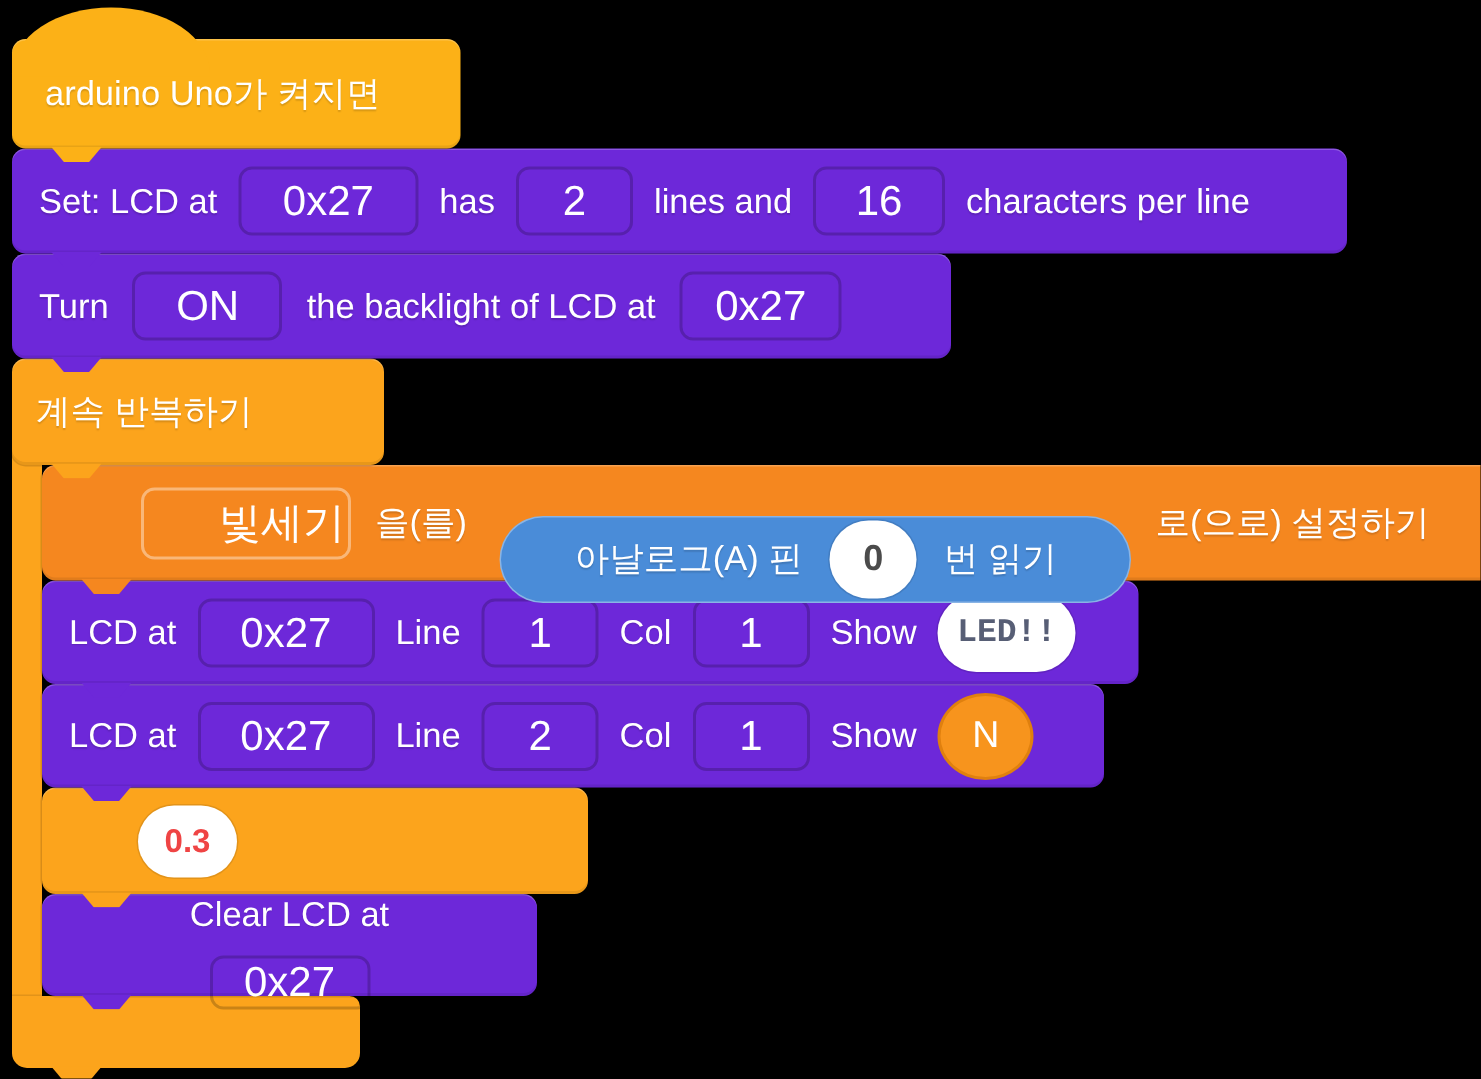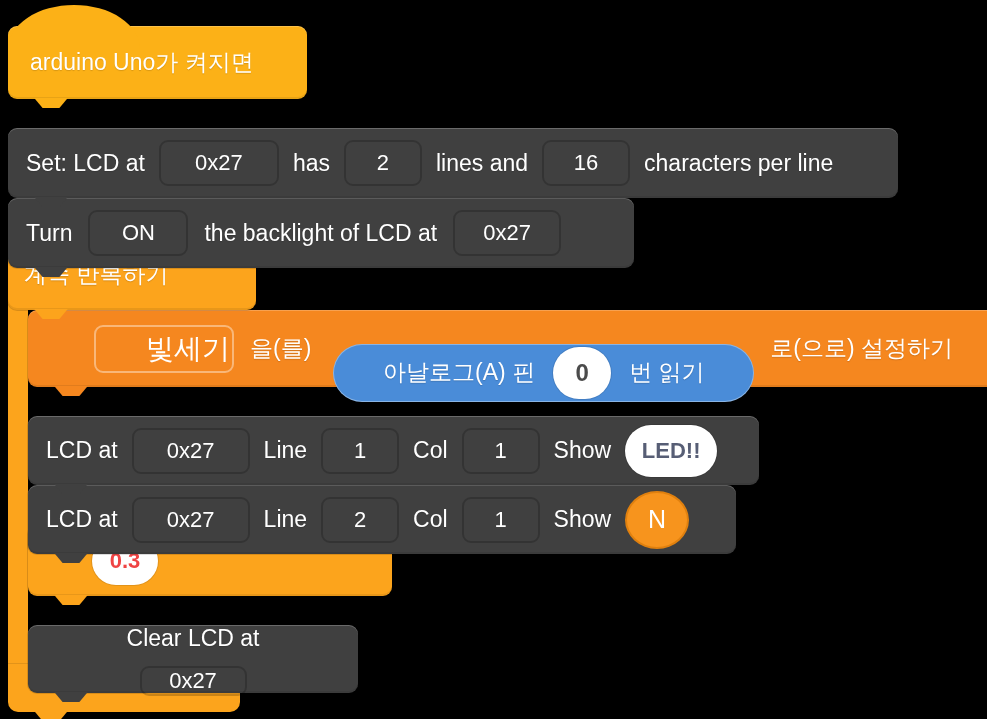--- a/index.html
+++ b/index.html
@@ -26,42 +26,42 @@
   }
   
   .block.tab::after{
     content:"";
     position:absolute;
     left:22px;bottom:-9px;
     width:42px;height:10px;
     background:inherit;
     clip-path:polygon(10% 0,90% 0,70% 100%,30% 100%);
   }
-  .green{background:#404040;margin-top:29px;}
+  .green{background:#6d28d9;}
   .orange{background:#FCA41C;}
   .hat-o{background:#FCB117;}
   .dorange{background:#F5871F;}
 
   
   .hat::before{
     content:"";
     position:absolute;
     left:0;top:-21px;
     width:132px;height:46px;
     background:inherit;
     border-radius:66px 66px 0 0 / 44px 44px 0 0;
   }
   .lbl{text-shadow:0 1px 1px rgba(0,0,0,0.15);}
   
   .slot{
     display:flex;align-items:center;justify-content:center;
     height:46px;
     border:2px solid rgba(0,0,0,0.20);
     border-radius:9px;
-    font-size:22px;
+    font-size:28px;
     color:#fff;
     box-sizing:border-box;
   }
   
   .slot-orange{
     display:flex;align-items:center;justify-content:center;
     height:48px;
     border:2px solid rgba(255,255,255,0.40);
     border-radius:9px;
     font-size:28px;color:#fff;
@@ -143,21 +143,21 @@
   </div>
 
   <div class="block green tab" style="left:28px;top:387px;width:695px;height:69px;padding:0 18px;gap:14px;z-index:5;">
     <span class="lbl">LCD at</span>
     <span class="slot" style="width:118px;">0x27</span>
     <span class="lbl">Line</span>
     <span class="slot" style="width:78px;">1</span>
     <span class="lbl">Col</span>
     <span class="slot" style="width:78px;">1</span>
     <span class="lbl">Show</span>
-    <span class="oval-white" style="width:92px;height:52px;">LED!!</span>
+    <span class="oval-white" style="width:92px;height:52px;font-family:Liberation Mono, monospace;">LED!!</span>
   </div>
 
   <div class="block green tab" style="left:28px;top:456px;width:672px;height:69px;padding:0 18px;gap:14px;z-index:4;">
     <span class="lbl">LCD at</span>
     <span class="slot" style="width:118px;">0x27</span>
     <span class="lbl">Line</span>
     <span class="slot" style="width:78px;">2</span>
     <span class="lbl">Col</span>
     <span class="slot" style="width:78px;">1</span>
     <span class="lbl">Show</span>

